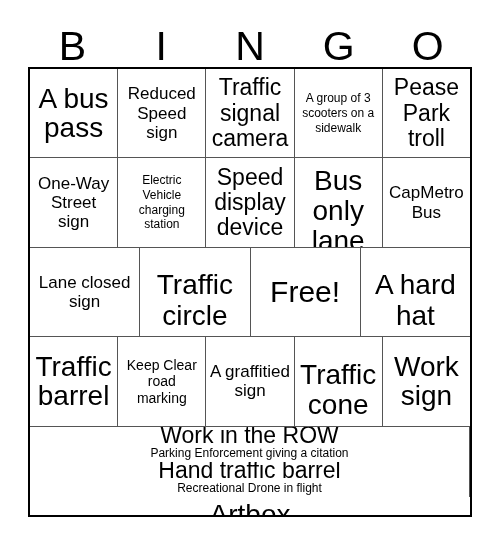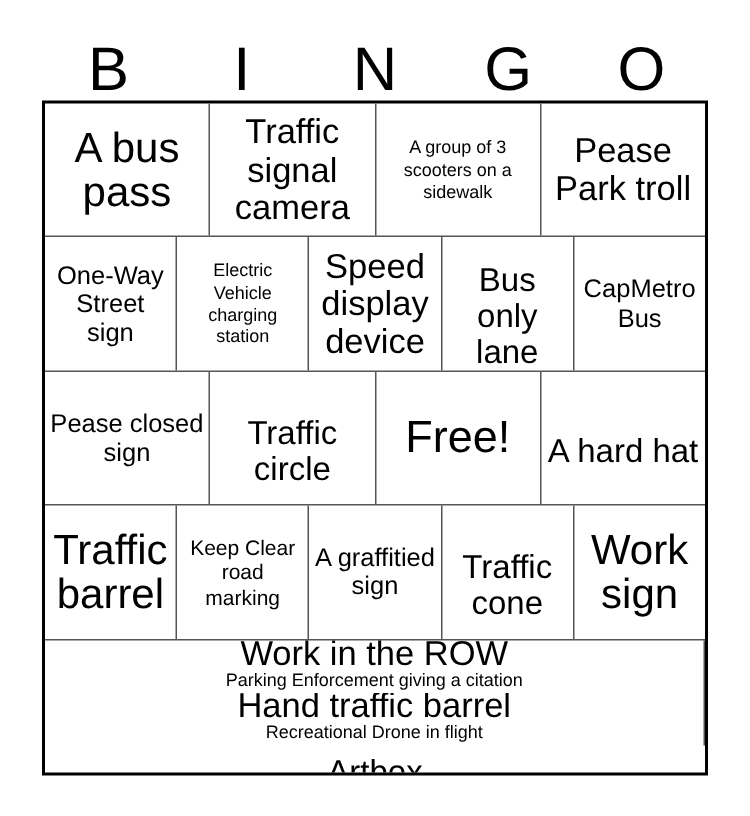--- a/index.html
+++ b/index.html
@@ -51,21 +51,20 @@
     box-sizing: border-box;
     display: flex;
     flex-direction: column;
     background: #ffffff;
   }
   .grid-row {
     display: flex;
     flex: 1 1 0;
     border-bottom: 1px solid #555555;
     min-height: 0;
-    justify-content: flex-end;
   }
   .grid-row:last-child {
     border-bottom: none;
     flex-direction: column;
   }
 
   .cell {
     flex: 1 1 0;
     border-right: 1px solid #555555;
     box-sizing: border-box;
@@ -84,21 +83,21 @@
     display: block;
     width: 100%;
     line-height: 1.08;
     word-wrap: break-word;
     overflow-wrap: break-word;
     hyphens: none;
   }
 
   
   .sz-xxl .cell-text { font-size: 28px; line-height: 1.06; }
-  .sz-xl  .cell-text { font-size: 22px; line-height: 1.08; margin-top: 17px; }
+  .sz-xl  .cell-text { font-size: 28px; line-height: 1.08; margin-top: 17px; }
   .sz-lg  .cell-text { font-size: 23px; line-height: 1.10; }
   .sz-md  .cell-text { font-size: 17px; line-height: 1.14; }
   .sz-sm  .cell-text { font-size: 14px; line-height: 1.18; }
   .sz-xs  .cell-text { font-size: 12px; line-height: 1.22; }
 
   .free .cell-text { font-size: 30px; }
 </style>
 </head>
 <body>
 
@@ -111,20 +110,23 @@
     <div class="header-cell">G</div>
     <div class="header-cell">O</div>
   </div>
 
   <div class="grid">
 
     <div class="grid-row">
       <div class="cell sz-xxl">
           <span class="cell-text">A bus pass</span>
         </div>
+      <div class="cell sz-md">
+          <span class="cell-text">Reduced Speed sign</span>
+        </div>
       <div class="cell sz-lg">
           <span class="cell-text">Traffic signal camera</span>
         </div>
       <div class="cell sz-xs">
           <span class="cell-text">A group of 3 scooters on a sidewalk</span>
         </div>
       <div class="cell sz-lg">
           <span class="cell-text">Pease Park troll</span>
         </div>
     </div>
@@ -142,21 +144,21 @@
       <div class="cell sz-xl">
           <span class="cell-text">Bus only lane</span>
         </div>
       <div class="cell sz-md">
           <span class="cell-text">CapMetro Bus</span>
         </div>
     </div>
 
     <div class="grid-row">
       <div class="cell sz-md">
-          <span class="cell-text">Pease closed sign</span>
+          <span class="cell-text">Lane closed sign</span>
         </div>
       <div class="cell sz-xl">
           <span class="cell-text">Traffic circle</span>
         </div>
       <div class="cell free">
           <span class="cell-text">Free!</span>
         </div>
       <div class="cell sz-xl">
           <span class="cell-text">A hard hat</span>
         </div>

